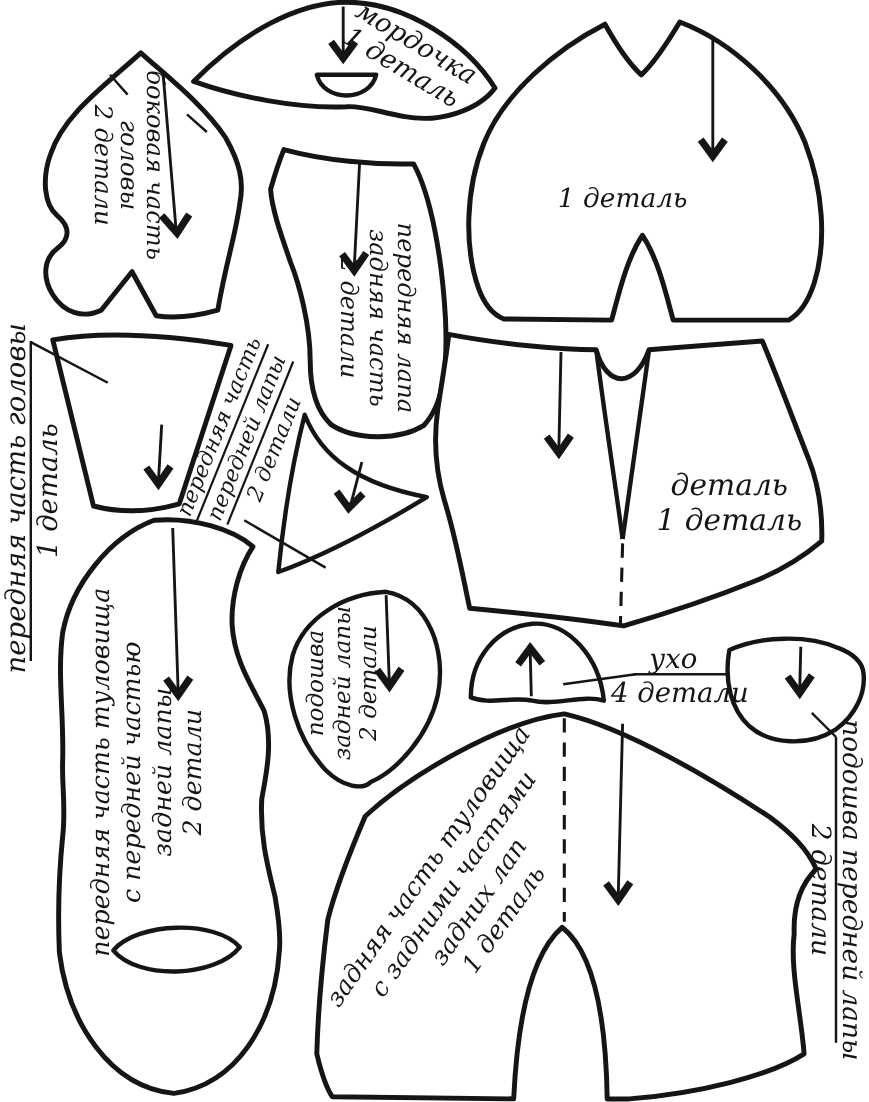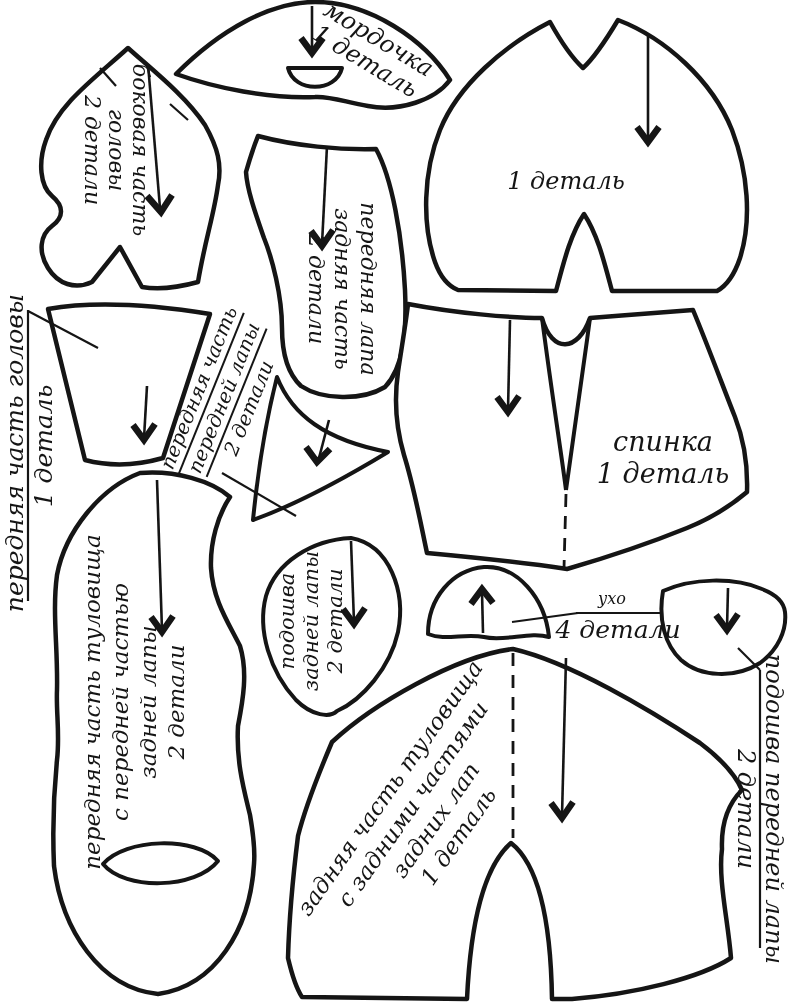--- a/index.html
+++ b/index.html
@@ -29,21 +29,21 @@
   #l-muzzle          {left:372px;top:50px; font-size:24px;line-height:26px;transform:translate(-50%,-50%) rotate(31deg);}
   #l-side-head       {left:116px;top:150px;font-size:22px;line-height:24px;transform:translate(-50%,-50%) rotate(90deg);}
   #l-back-head       {left:566px;top:181px;font-size:24px;line-height:31px;transform:translate(-50%,-50%);}
   #l-front-paw-back  {left:342px;top:289px;font-size:22px;line-height:26px;transform:translate(-50%,-50%) rotate(90deg);}
   #l-front-head-name {left:15px; top:453px;font-size:25px;line-height:26px;transform:translate(-50%,-50%) rotate(-90deg);}
   #l-front-head-count{left:44px; top:446px;font-size:25px;line-height:26px;transform:translate(-50%,-50%) rotate(-90deg);}
   #l-front-paw-front {left:224px;top:398px;font-size:20px;line-height:25px;transform:translate(-50%,-50%) rotate(-68deg);}
   #l-back            {left:663px;top:458px;font-size:27px;line-height:32px;transform:translate(-50%,-50%);}
   #l-front-body      {left:134px;top:702px;font-size:23px;line-height:28px;transform:translate(-50%,-50%) rotate(-90deg);}
   #l-sole-back       {left:311px;top:621px;font-size:21px;line-height:24px;transform:translate(-50%,-50%) rotate(-90deg);}
-  #l-ear-name        {left:612px;top:599px;font-size:16px;line-height:26px;transform:translate(-50%,-50%);}
+  #l-ear-name        {left:612px;top:599px;font-size:25px;line-height:26px;transform:translate(-50%,-50%);}
   #l-ear-count       {left:618px;top:630px;font-size:25px;line-height:26px;transform:translate(-50%,-50%);text-align:center;}
   #l-sole-front      {left:760px;top:809px;font-size:24px;line-height:28px;transform:translate(-50%,-50%) rotate(90deg);}
   #l-back-body       {left:424px;top:812px;font-size:23px;line-height:28px;transform:translate(-50%,-50%) rotate(-55deg);}
 </style>
 </head>
 <body>
 
 <div class="sheet">
 
   <svg width="790" height="1002" viewBox="0 0 790 1002">
@@ -140,21 +140,21 @@
     <span>1 деталь</span>
   </div>
 
   <div class="lbl" id="l-front-paw-front">
     <span class="u">передняя часть</span>
     <span class="u">передней лапы</span>
     <span>2 детали</span>
   </div>
 
   <div class="lbl" id="l-back">
-    <span>спинка</span>
+    <span>деталь</span>
     <span>1 деталь</span>
   </div>
 
   <div class="lbl" id="l-front-body">
     <span>передняя часть туловища</span>
     <span>с передней частью</span>
     <span>задней лапы</span>
     <span>2 детали</span>
   </div>
 

